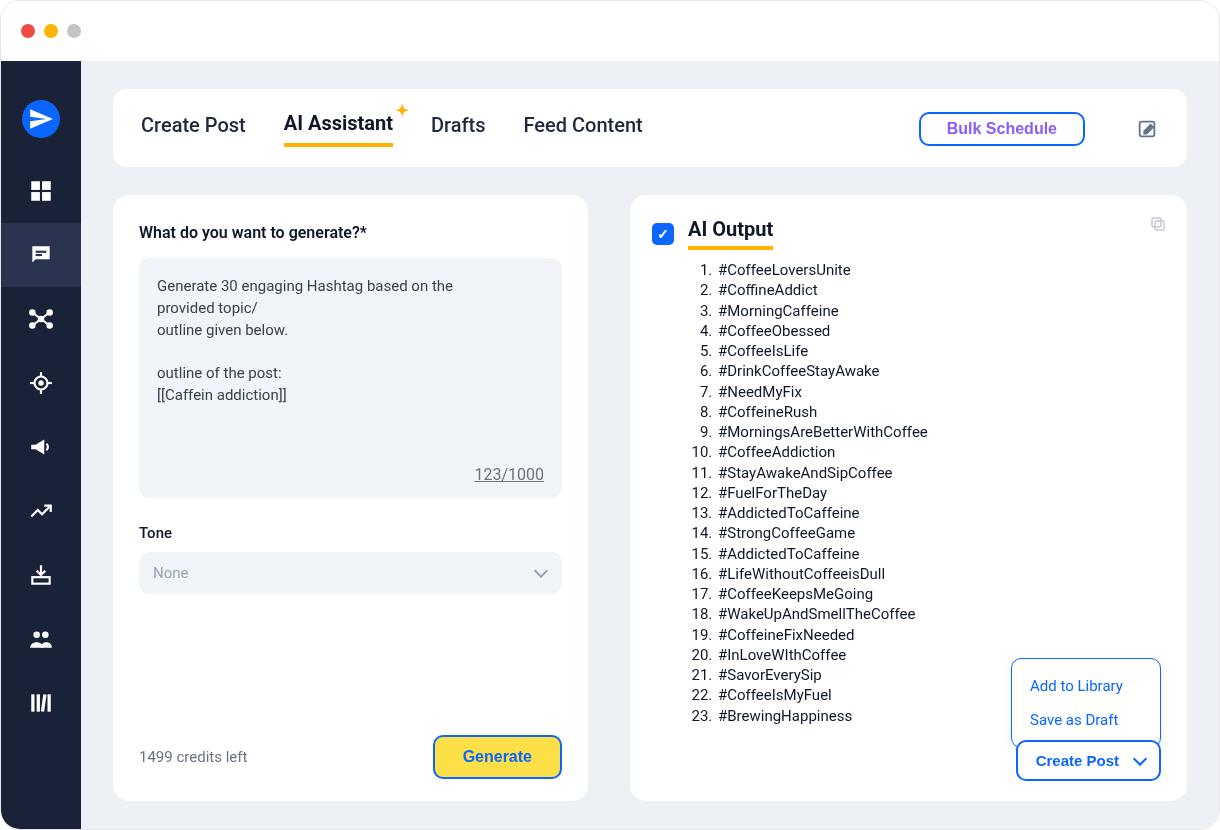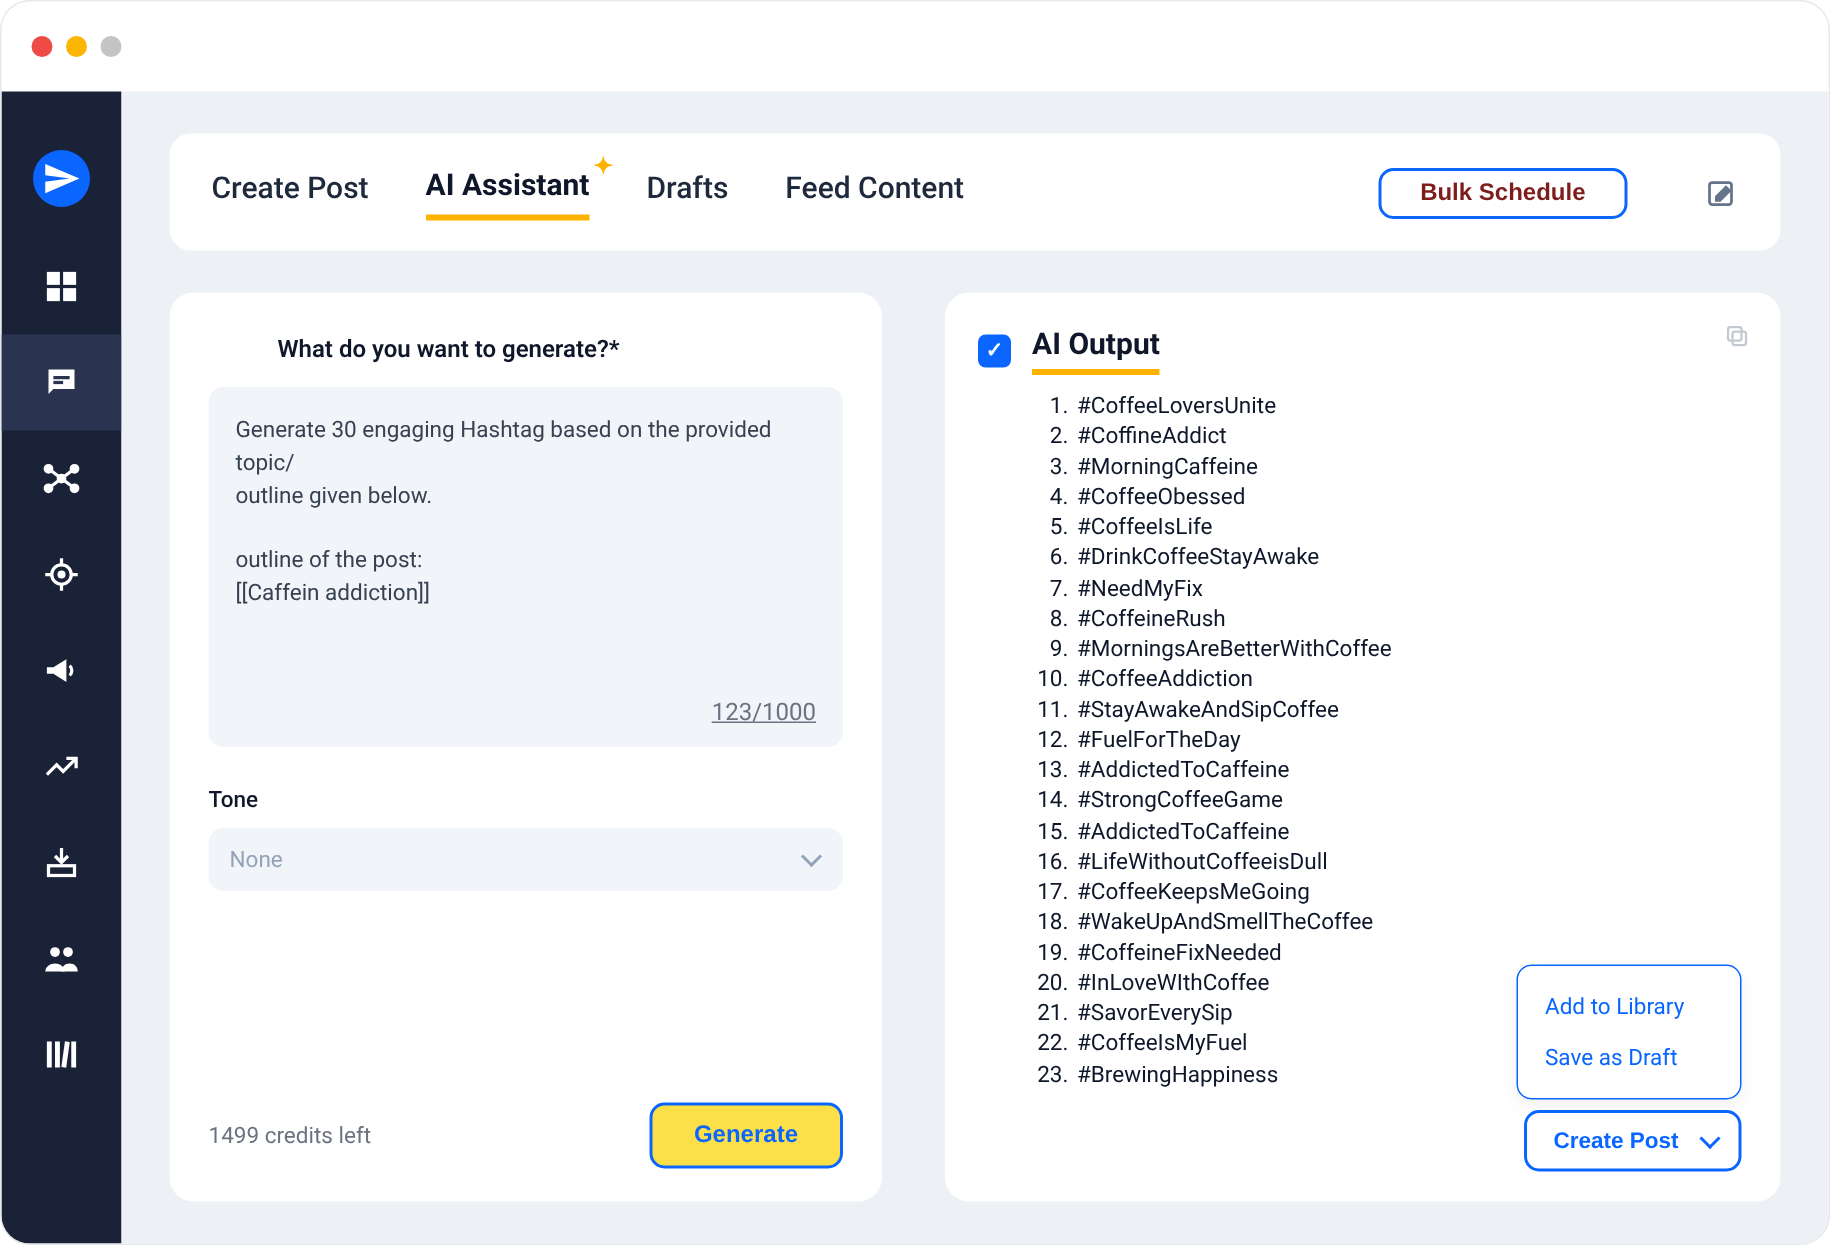--- a/index.html
+++ b/index.html
@@ -92,21 +92,21 @@
   }
   .sparkle {
     position: absolute;
     top: -10px; right: -16px;
     color: #ffb300;
     font-size: 16px;
   }
   .tabs-spacer { flex: 1; }
   .bulk-btn {
     border: 2px solid #0a66ff;
-    color: #7f1d1d;
+    color: #8b5cf6;
     background: #ffffff;
     font-weight: 700;
     font-size: 16px;
     padding: 6px 26px;
     border-radius: 10px;
     cursor: pointer;
   }
   .compose-icon {
     width: 24px; height: 24px;
     color: #64748b;
@@ -123,21 +123,21 @@
   }
   .panel.left {
     width: 475px;
     padding: 28px 26px 22px 26px;
   }
   .panel.right {
     flex: 1;
     padding: 22px 26px 22px 22px;
     position: relative;
   }
-  .row1 { display: flex; align-items: center; justify-content: space-between; margin-bottom: 16px; margin-left: 46px; }
+  .row1 { display: flex; align-items: center; justify-content: space-between; margin-bottom: 16px; }
   .q-label { font-size: 16px; font-weight: 600; color: #0f172a; }
   .select {
     background: #f1f5f9;
     color: #6b7280;
     font-size: 15px;
     padding: 10px 34px 10px 14px;
     border-radius: 10px;
     position: relative;
     min-width: 140px;
     cursor: pointer;
@@ -152,21 +152,21 @@
     transform: translateY(-70%) rotate(45deg);
   }
   .prompt-box {
     background: #f1f5f9;
     border-radius: 10px;
     padding: 18px 18px 12px 18px;
     font-size: 15px;
     color: #374151;
     height: 240px;
     display: flex;
-    flex-direction: column;
+    flex-direction: row;
     line-height: 1.45;
     white-space: pre-wrap;
   }
   .char-count {
     align-self: flex-end;
     color: #6b7280;
     font-size: 16px;
     margin-top: auto;
     text-decoration: underline;
   }
@@ -221,21 +221,21 @@
     margin-left: 54px;
     padding-left: 10px;
     font-size: 15px;
     color: #0f172a;
     line-height: 1.35;
   }
   .hashtag-list li { padding-left: 2px; }
   .dropdown-menu {
     position: absolute;
     right: 26px;
-    bottom: 68px;
+    bottom: 53px;
     background: #ffffff;
     border: 1px solid #0a66ff;
     border-radius: 10px;
     box-shadow: 0 4px 12px rgba(0,0,0,0.06);
     padding: 10px 0;
     width: 150px;
   }
   .dropdown-menu div {
     padding: 8px 18px;
     font-size: 15px;

